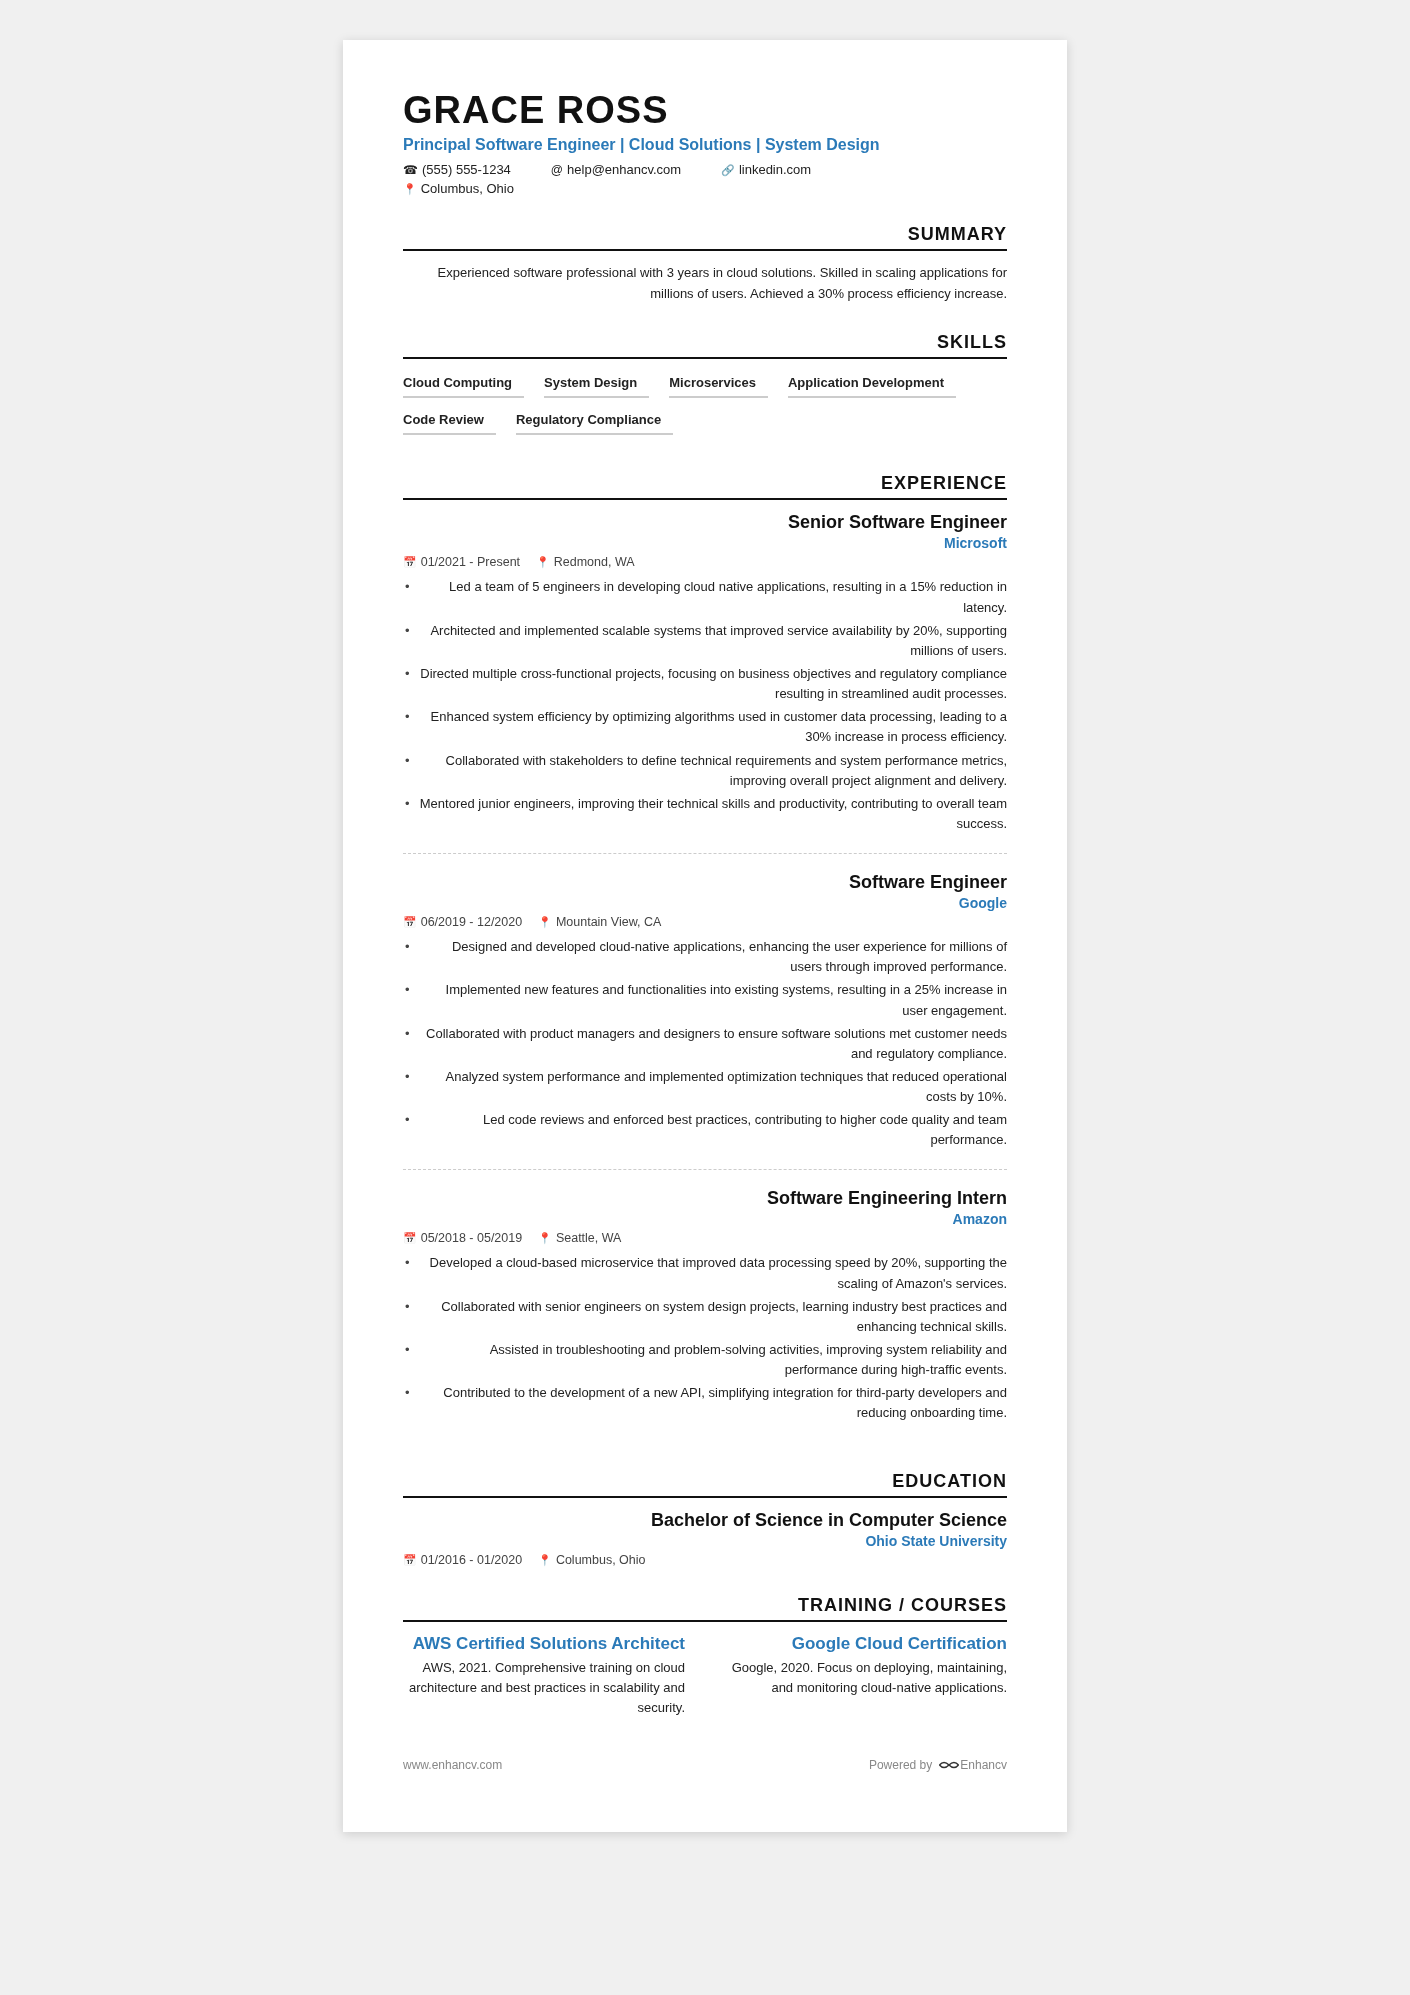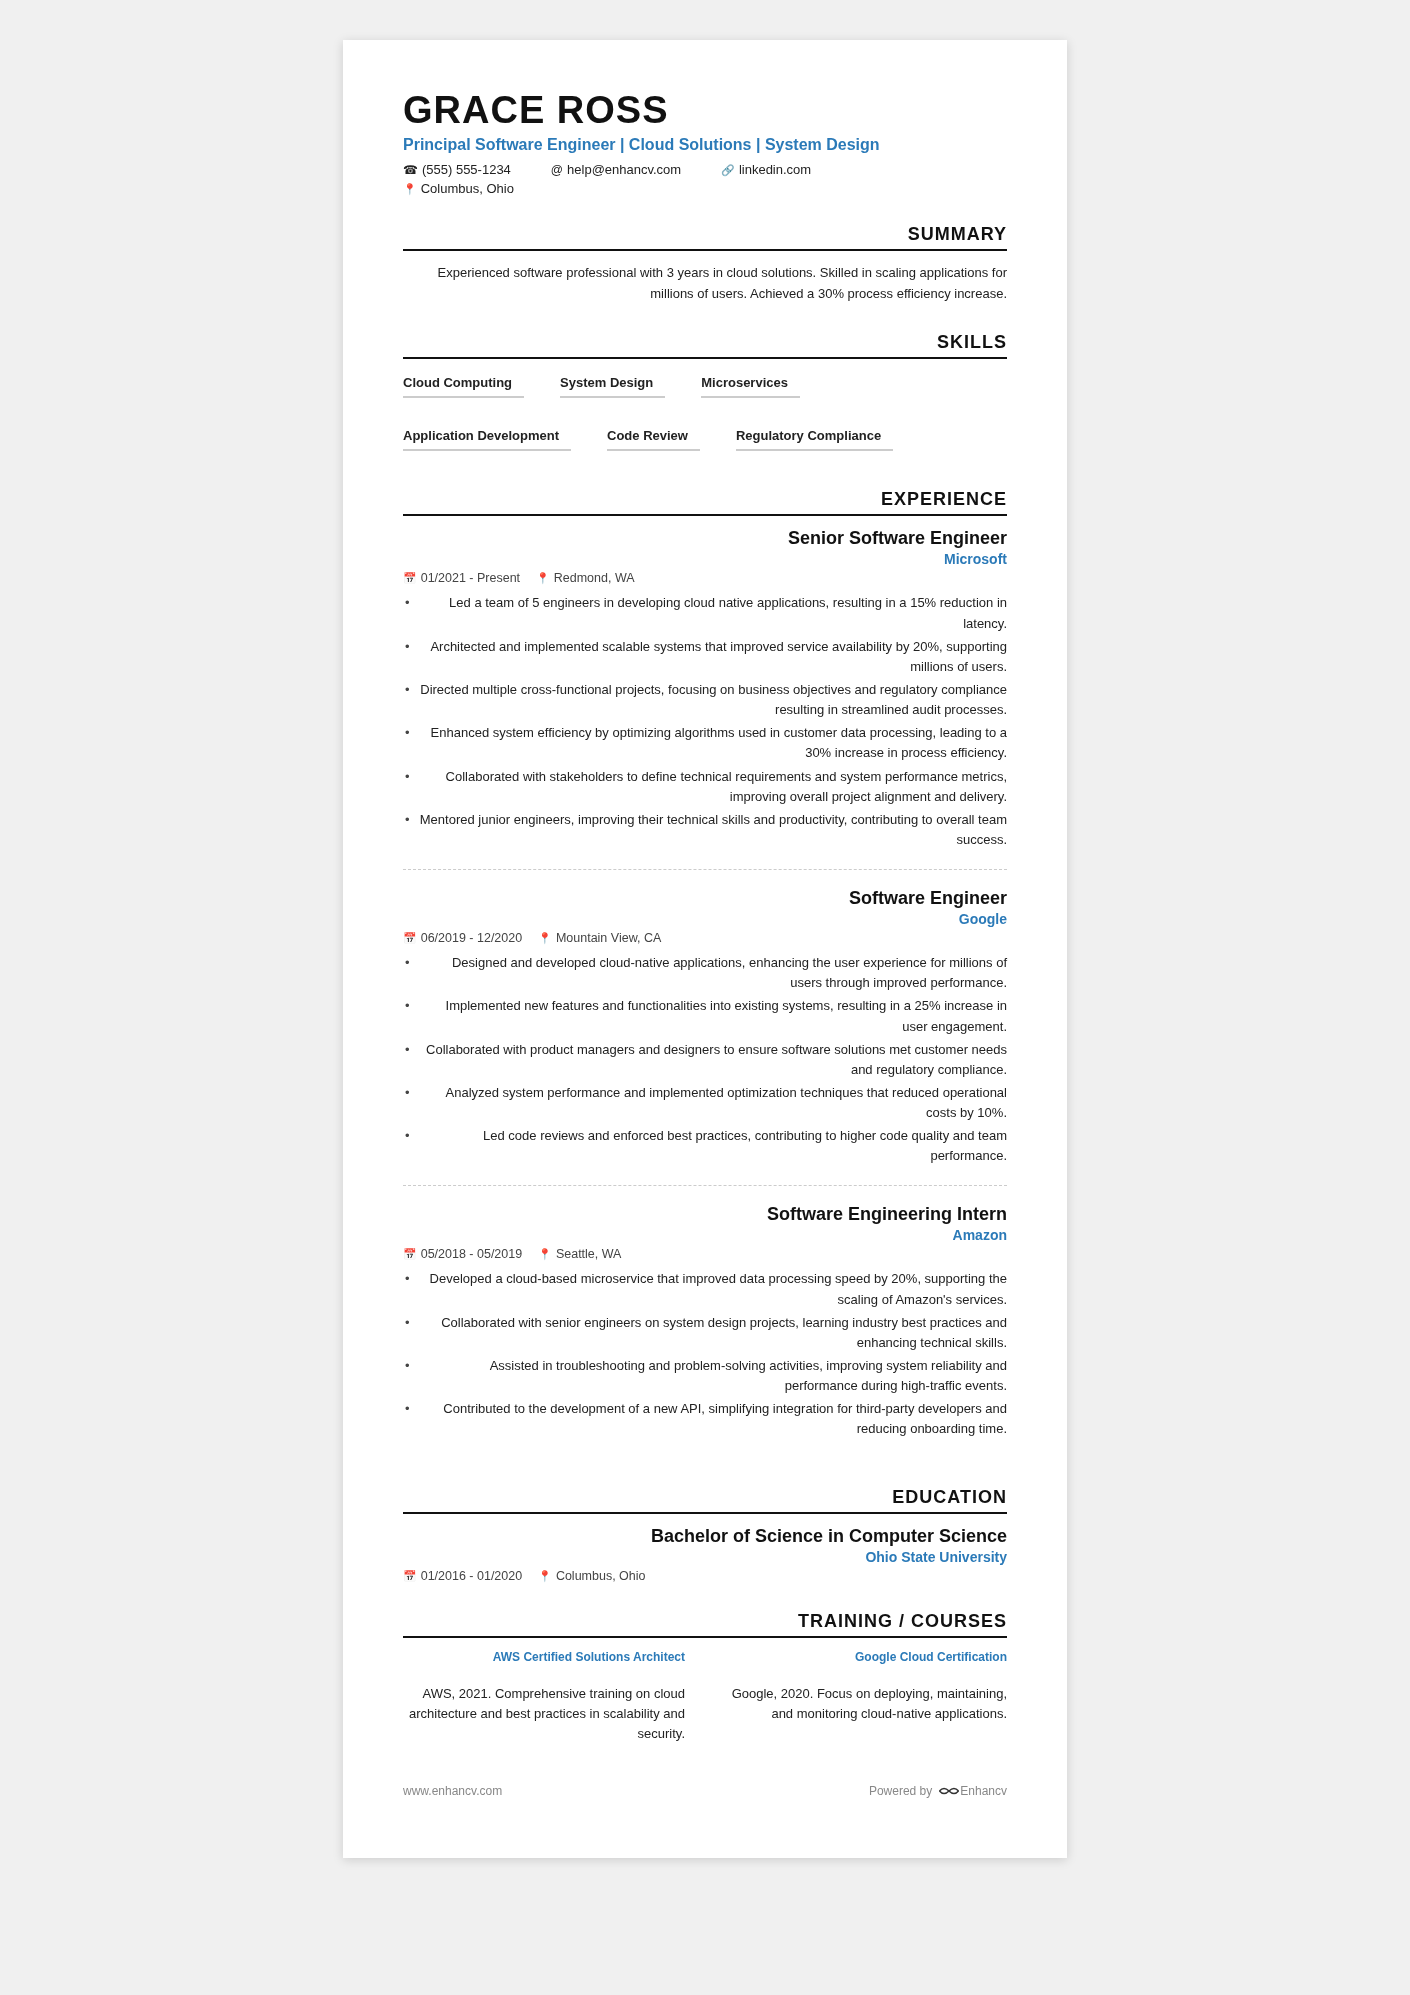--- a/index.html
+++ b/index.html
@@ -69,21 +69,21 @@
       margin-bottom: 12px;
     }
     .summary-text {
       font-size: 13px;
       color: #222;
       line-height: 1.6;
     }
     .skills-container {
       display: flex;
       flex-wrap: wrap;
-      gap: 16px;
+      gap: 0;
     }
     .skill-item {
       font-size: 13px;
       font-weight: 700;
       color: #222;
       border-bottom: 2px solid #ccc;
       padding: 4px 12px 6px 0;
       margin-right: 20px;
       margin-bottom: 10px;
     }
@@ -156,24 +156,24 @@
       display: flex;
       align-items: center;
       gap: 16px;
     }
     .training-grid {
       display: grid;
       grid-template-columns: 1fr 1fr;
       gap: 20px 40px;
     }
     .training-item-title {
-      font-size: 12px;
+      font-size: 17px;
       font-weight: 700;
       color: #2b7ab8;
-      margin-bottom: 20px;
+      margin-bottom: 4px;
     }
     .training-item-text {
       font-size: 13px;
       color: #222;
       line-height: 1.55;
     }
     .footer {
       margin-top: 40px;
       display: flex;
       justify-content: space-between;

